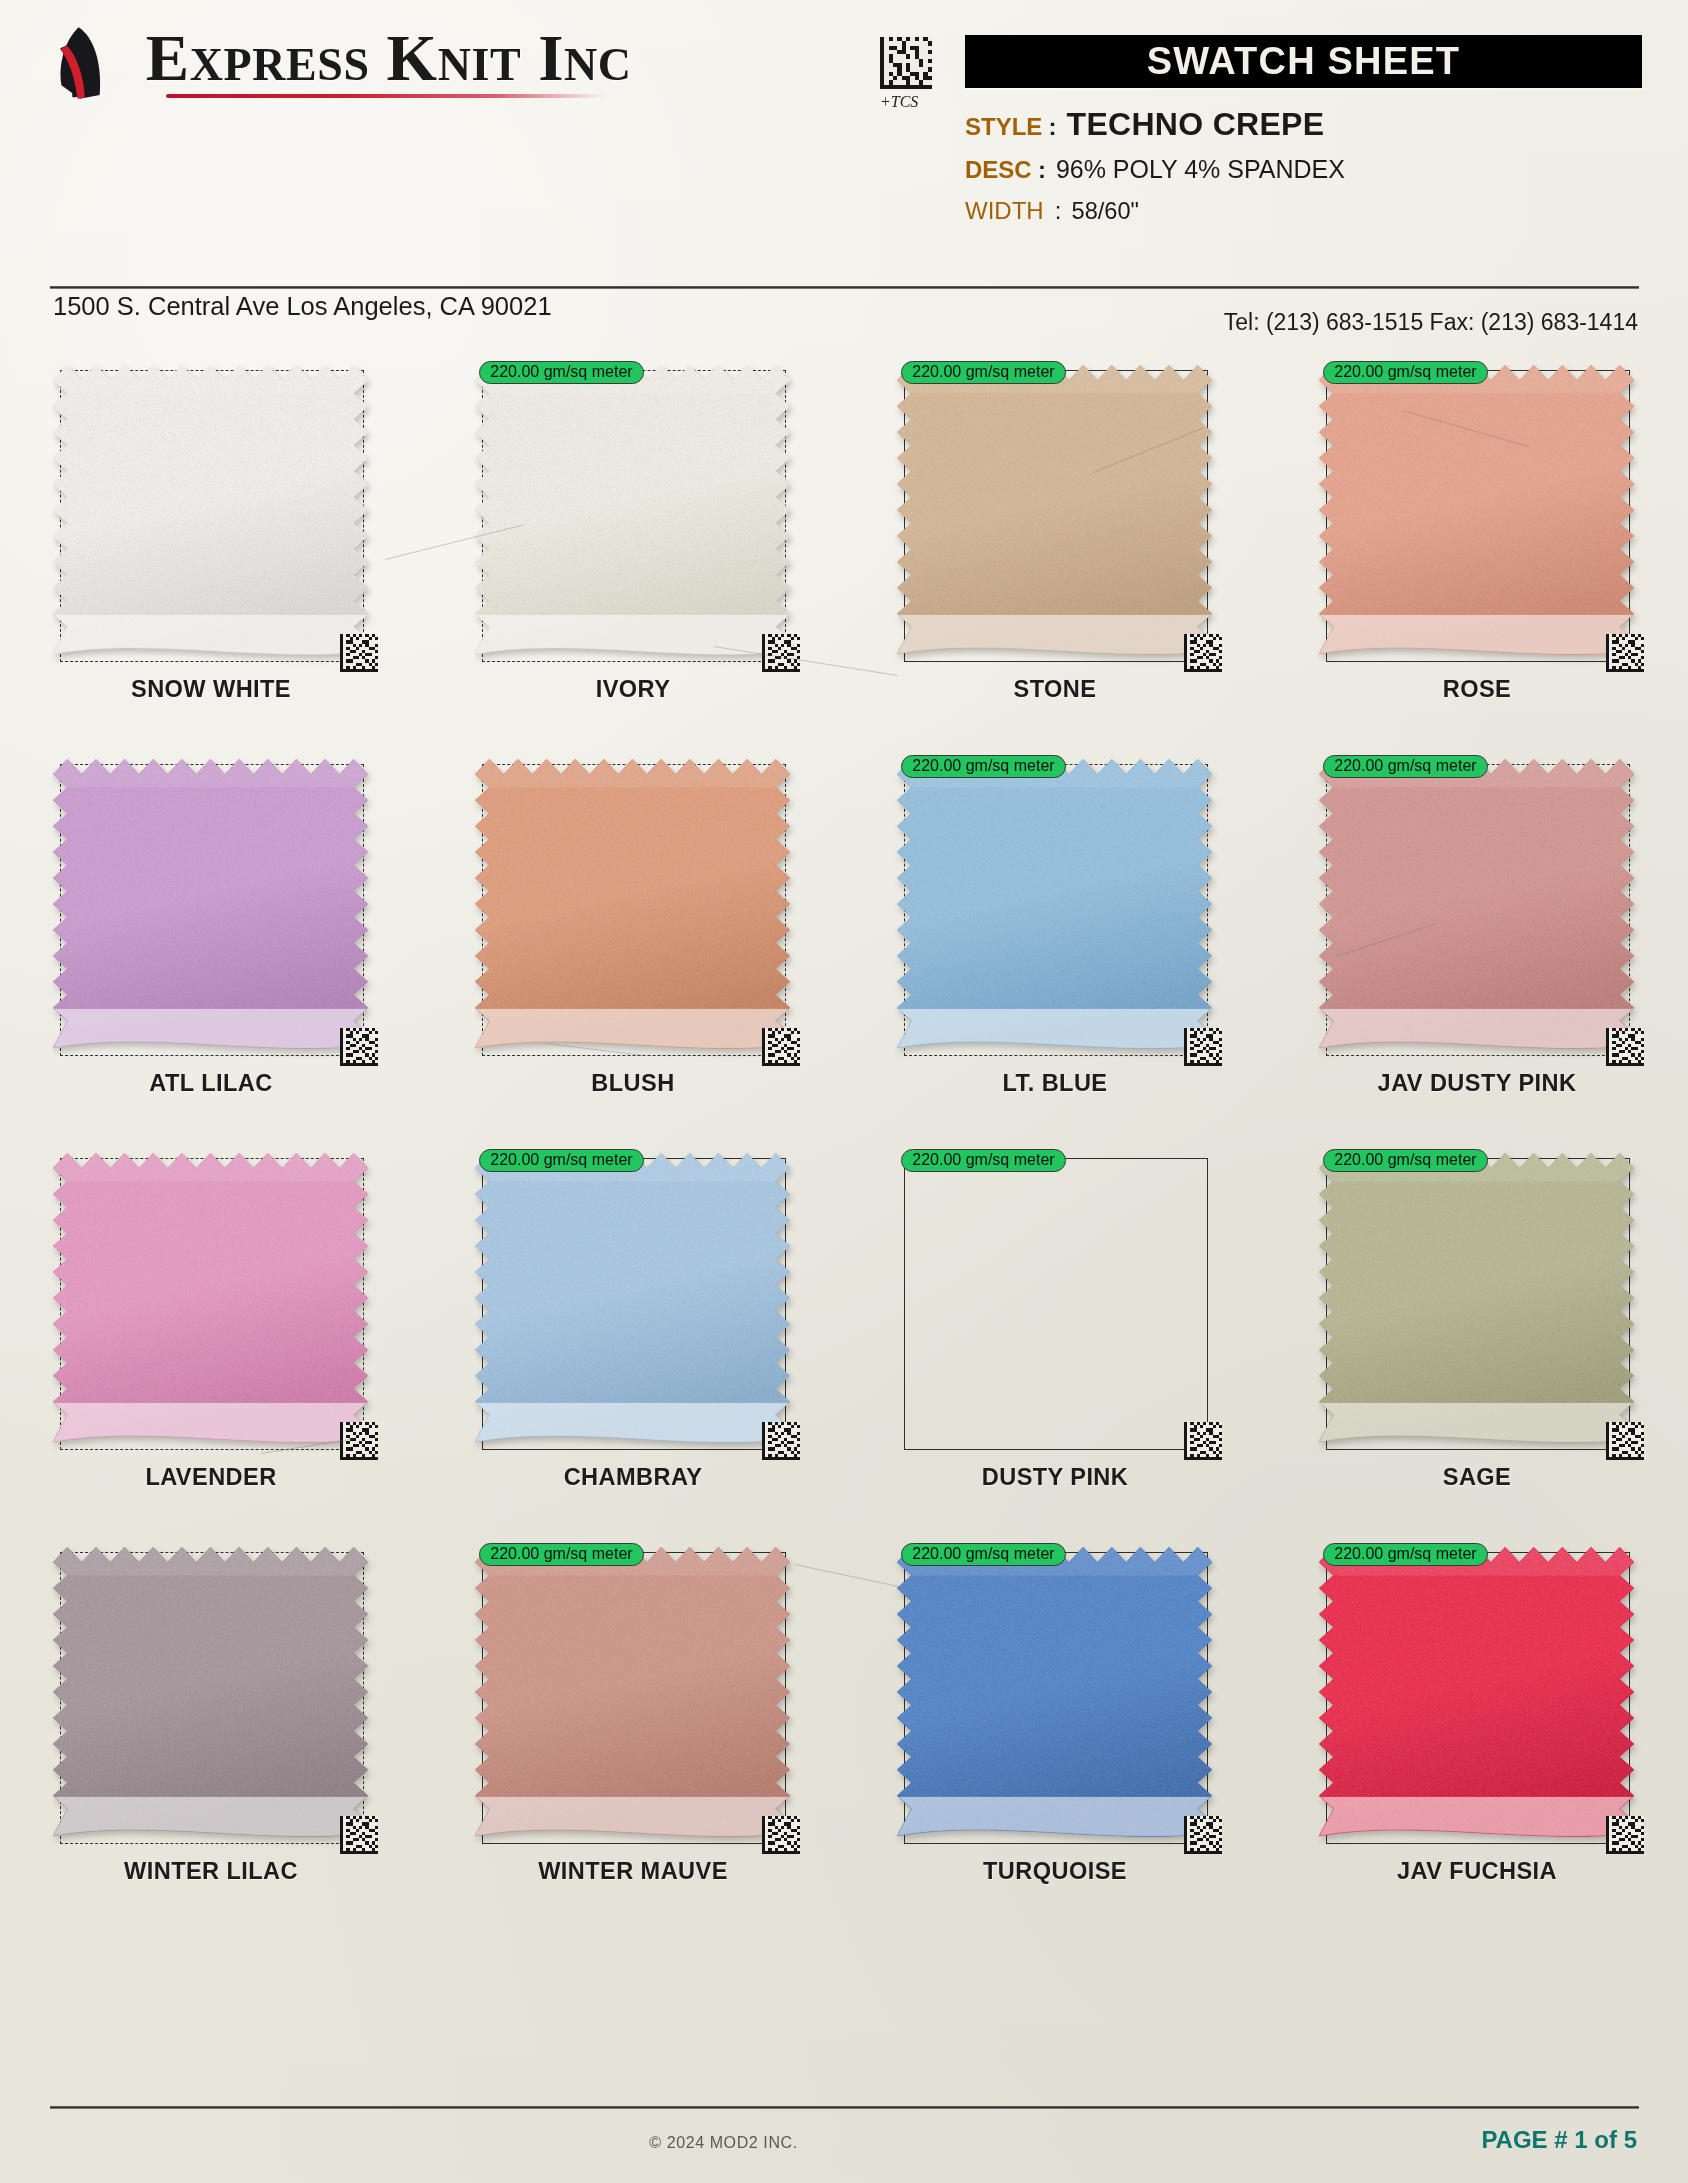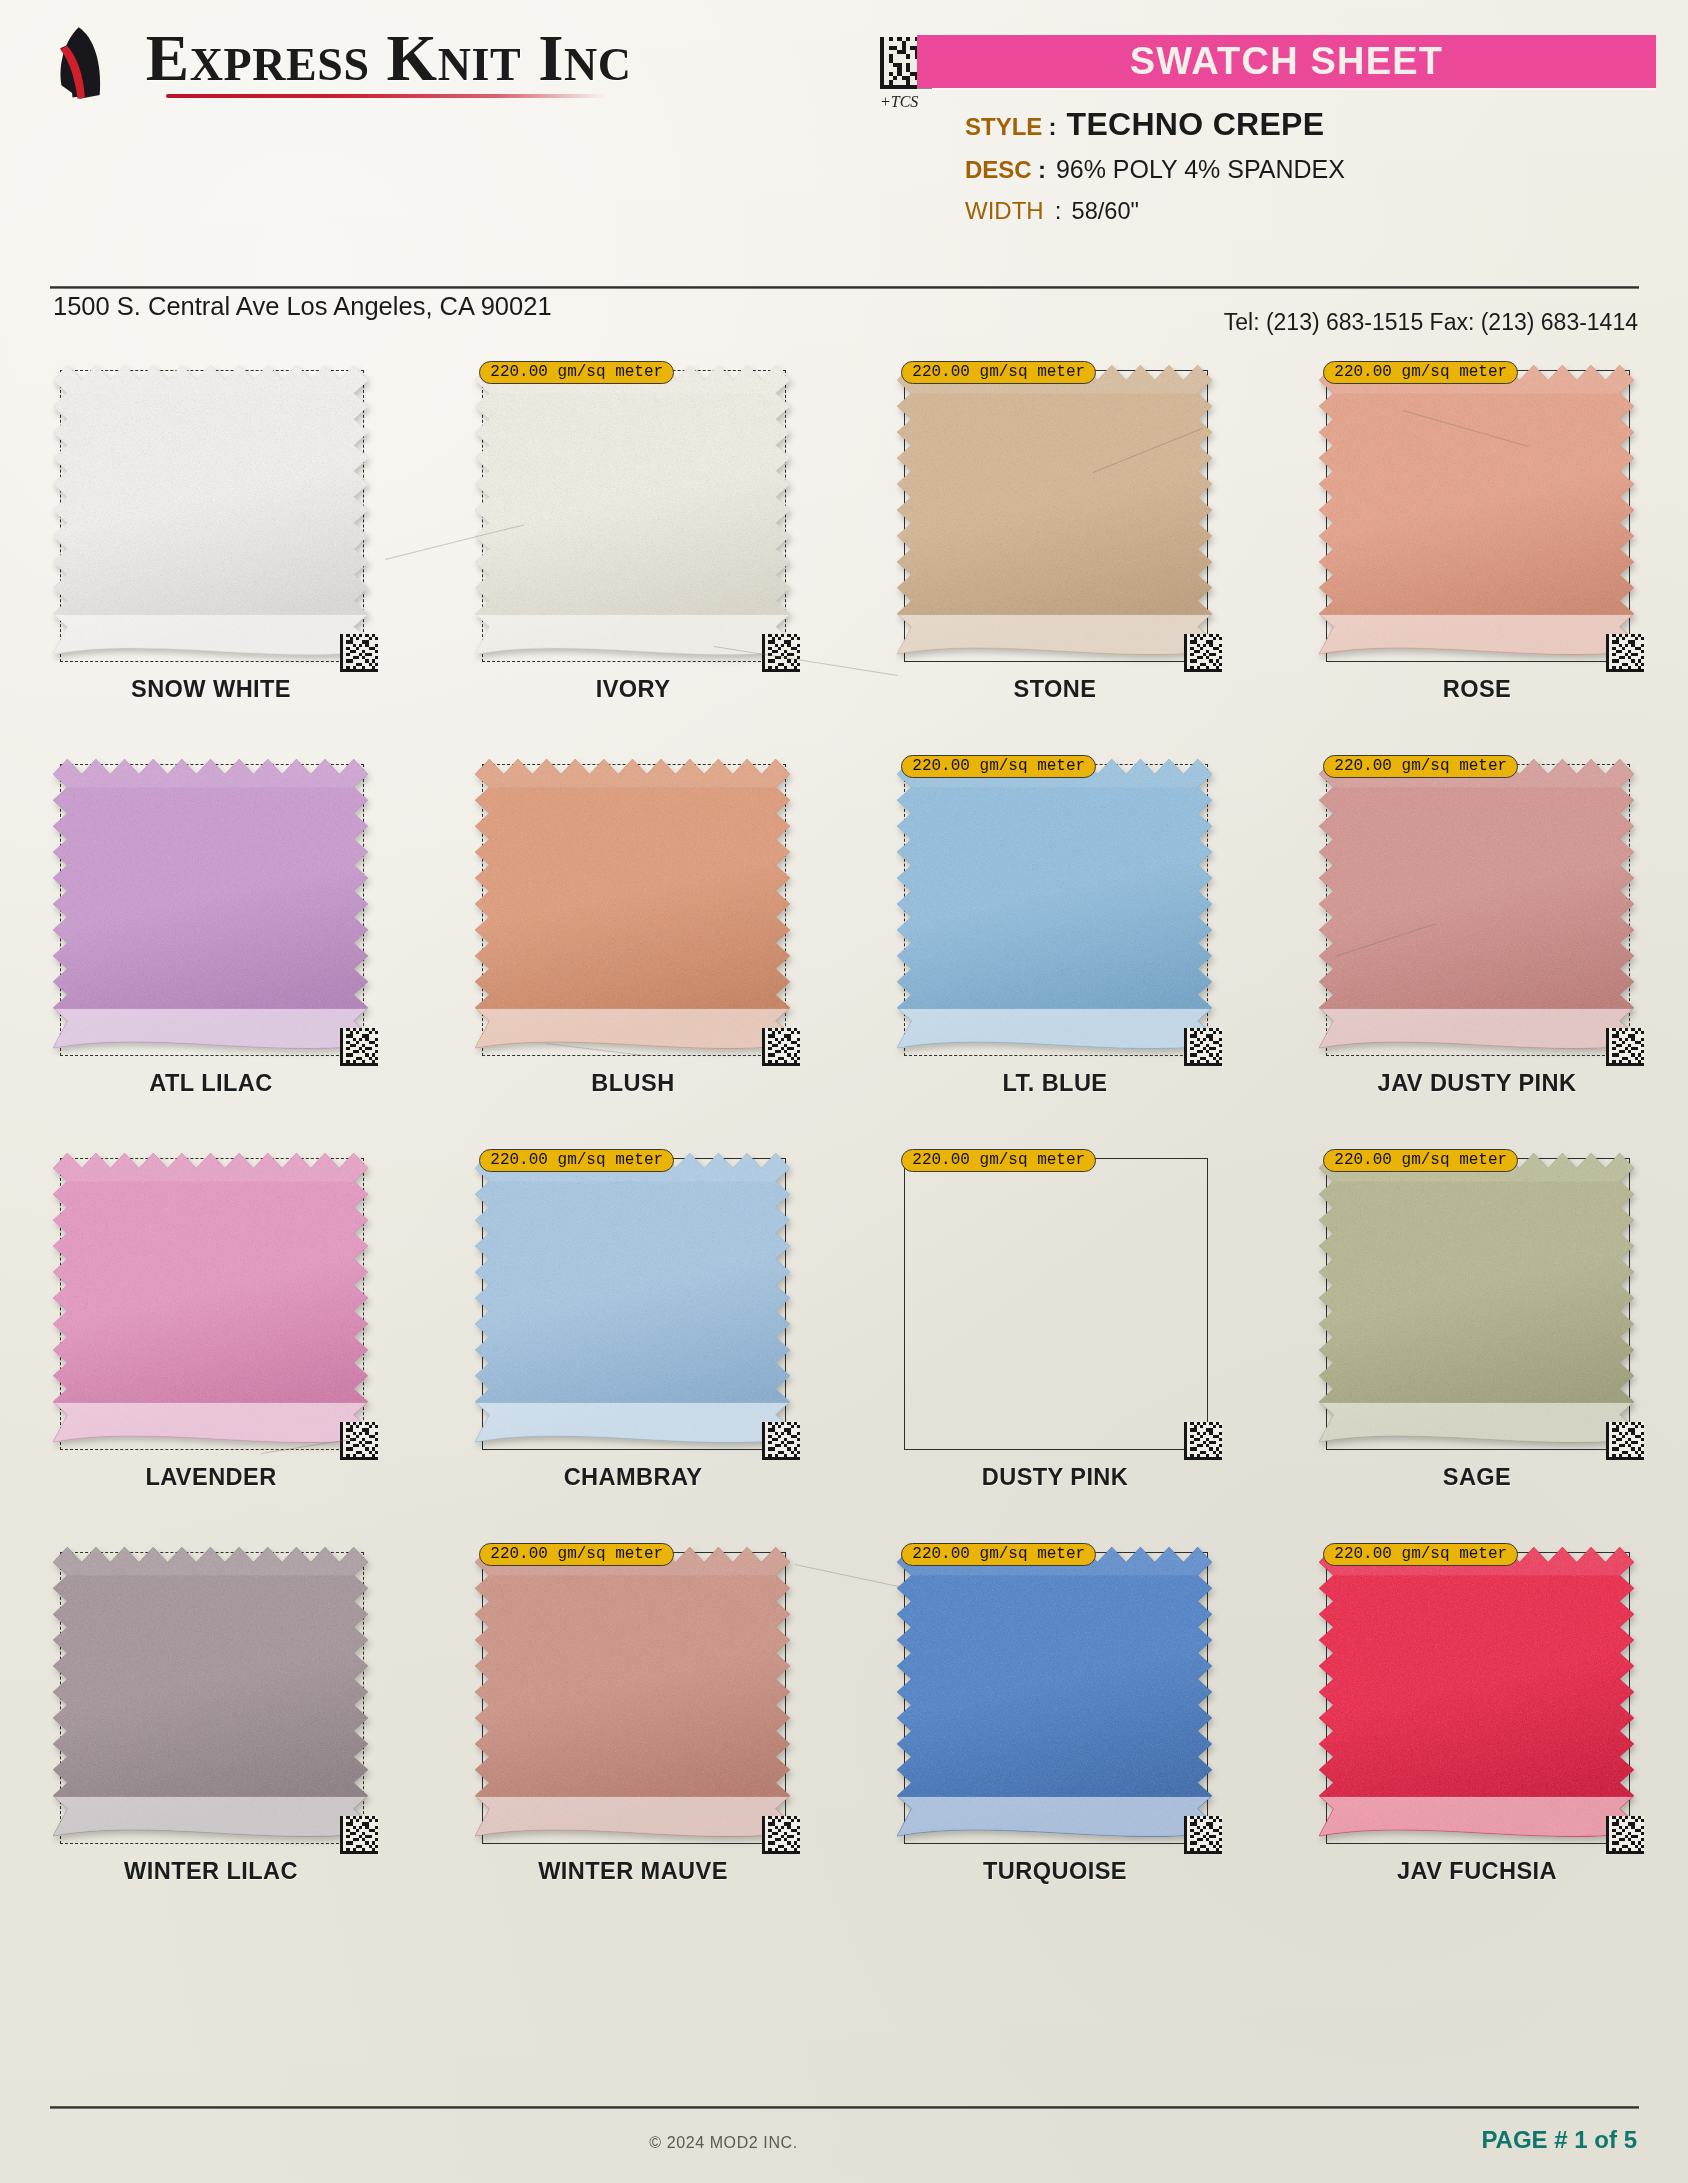--- a/index.html
+++ b/index.html
@@ -39,22 +39,22 @@
     border-radius:2.5px;
   }
 
   .dm-header{position:absolute; left:880px; top:37px; width:52px; height:52px;}
   .dm-header-cap{
     position:absolute; left:880px; top:93px; width:74px;
     font-family:"Liberation Serif", serif; font-size:16px; font-style:italic; color:#222;
   }
 
   .title-bar{
-    position:absolute; left:917px; top:35px; width:739px; height:53px;
-    background:#ec4899; display:flex; align-items:center; justify-content:center;
+    position:absolute; left:965px; top:35px; width:677px; height:53px;
+    background:#000000; display:flex; align-items:center; justify-content:center;
     box-shadow:0 1.9px 0 rgba(255,255,255,.5);
   }
   .title-bar span{
     color:#f2f0e8; font-size:38px; font-weight:700; letter-spacing:1.2px;
   }
 
   .meta{position:absolute; left:965px; top:106px; width:720px;}
   .meta-row{display:flex; align-items:baseline; margin-bottom:12.4px; white-space:nowrap;}
   .meta-key{font-size:24px; font-weight:700; color:#a16207;}
   .meta-key.w{font-weight:400;}
@@ -78,24 +78,23 @@
   .row{display:flex; height:394px;}
   .cell{position:relative; width:422px; height:394px;}
 
   .box{
     position:absolute; left:60px; top:22.3px; width:304px; height:292px;
     border:1.9px solid #2e2e2e; background:transparent; box-sizing:border-box;
   }
   .box.dashed{border-style:dashed; border-width:1.9px;}
   .gsm{
     position:absolute; left:-3.7px; top:-10.6px;
-    background:#eab308; border:1.2px solid #3a3a3a; border-radius:13.7px;
+    background:#22c55e; border:1.2px solid #3a3a3a; border-radius:13.7px;
     padding:1.2px 10px 2.5px; font-size:16px; color:#111; white-space:nowrap;
     z-index:4;
-    font-family:Liberation Mono, monospace;
   }
   .dm-cell{position:absolute; right:-15px; bottom:-11.2px; width:38px; height:38px; z-index:5;}
 
   .swatch{
     position:absolute; left:53px; top:16px; width:315px; height:292px;
     z-index:3;
     filter:drop-shadow(2.5px 4.3px 3.1px rgba(0,0,0,.22));
   }
   .caption{
     position:absolute; left:0; top:328px; width:422px; text-align:center;

